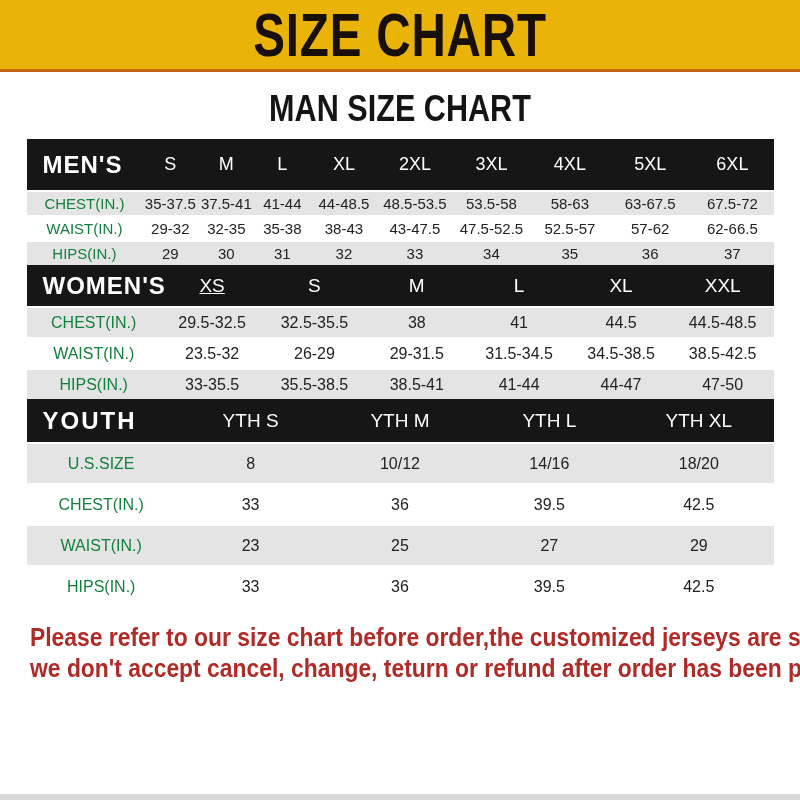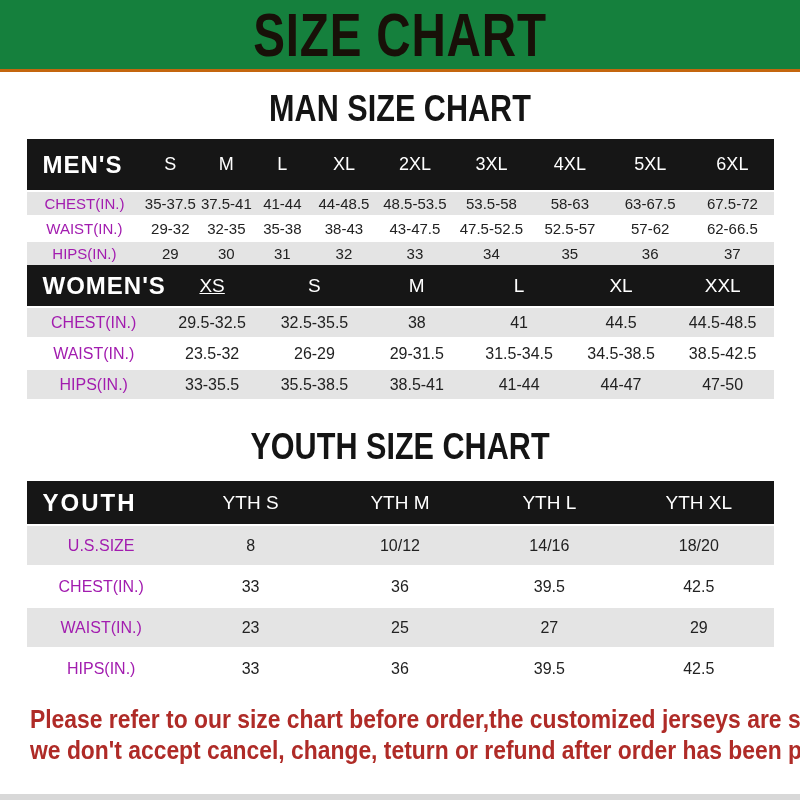--- a/index.html
+++ b/index.html
@@ -26,21 +26,21 @@
   .size-table { width:747px; margin:0 auto; border-collapse:separate; border-spacing:0;
                 table-layout:fixed; }
   .size-table thead th { background:#161616; color:#ffffff; font-weight:normal;
                          text-align:center; vertical-align:middle; }
   .size-table thead th.corner { font-weight:bold; text-align:left; padding-left:16px;
                                 letter-spacing:1px; }
   .size-table tbody td { text-align:center; vertical-align:middle; color:#222;
                          border-top:2px solid #ffffff; }
   .size-table tbody tr:nth-child(odd) td { background:#E4E4E4; }
   .size-table tbody tr:nth-child(even) td { background:#ffffff; }
-  .size-table tbody td.rowlabel { color:#a21caf;margin-top:24px; }
+  .size-table tbody td.rowlabel { color:#15803d;margin-top:24px; }
 
   .t0 thead th { height:51px; font-size:18px; }
   .t0 thead th.corner { font-size:24px; }
   .t0 tbody td { height:25px; font-size:15px; }
 
   .t1 thead th { height:41px; font-size:19px; }
   .t1 thead th.corner { font-size:24px; }
   .t1 tbody td { height:31px; font-size:16px; }
 
   .t2 thead th { height:43px; font-size:19px; }
@@ -53,21 +53,21 @@
                        transform:scale(0.88,1); transform-origin:left center;
                        white-space:nowrap; }
   .bottom-strip { position:absolute; left:0; bottom:0; width:800px; height:6px;
                   background:#D8D8D8; }
 </style>
 </head>
 <body>
 
 <div class="page">
 
-  <div class="banner" style="background: #15803d; border-bottom-color: rgb(196, 102, 14);">
+  <div class="banner" style="background: #eab308; border-bottom-color: rgb(196, 102, 14);">
     <div class="banner-title">SIZE CHART</div>
   </div>
 
   <div class="section">
     <div class="section-heading sh-0">
       <span class="squeeze">MAN SIZE CHART</span>
     </div>
     <div>
         <table class="size-table t0">
           <colgroup>
@@ -188,23 +188,20 @@
               <td>41-44</td>
               <td>44-47</td>
               <td>47-50</td>
             </tr>
           </tbody>
         </table>
       </div>
   </div>
 
   <div class="section">
-    <div class="section-heading sh-2">
-      <span class="squeeze">YOUTH SIZE CHART</span>
-    </div>
     <div>
         <table class="size-table t2">
           <colgroup>
             <col style="width: 20%;">
             <col style="width: 20%;">
             <col style="width: 20%;">
             <col style="width: 20%;">
             <col style="width: 20%;">
           </colgroup>
           <thead>

